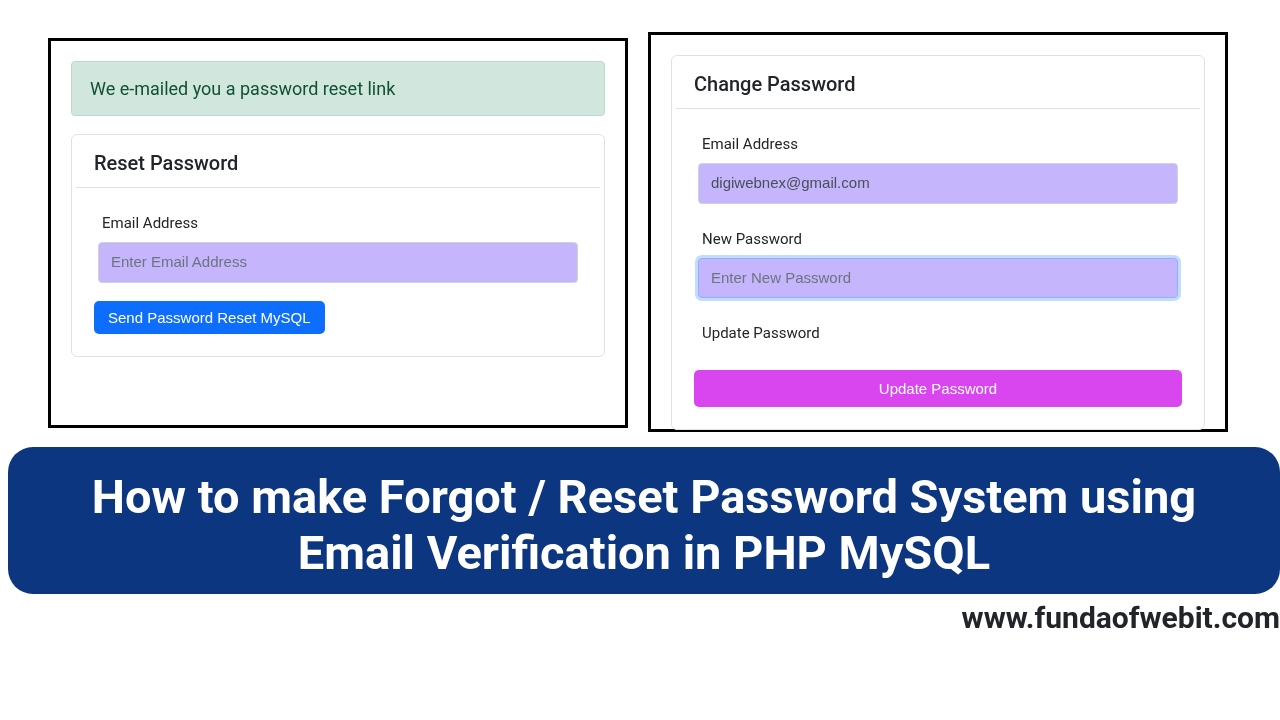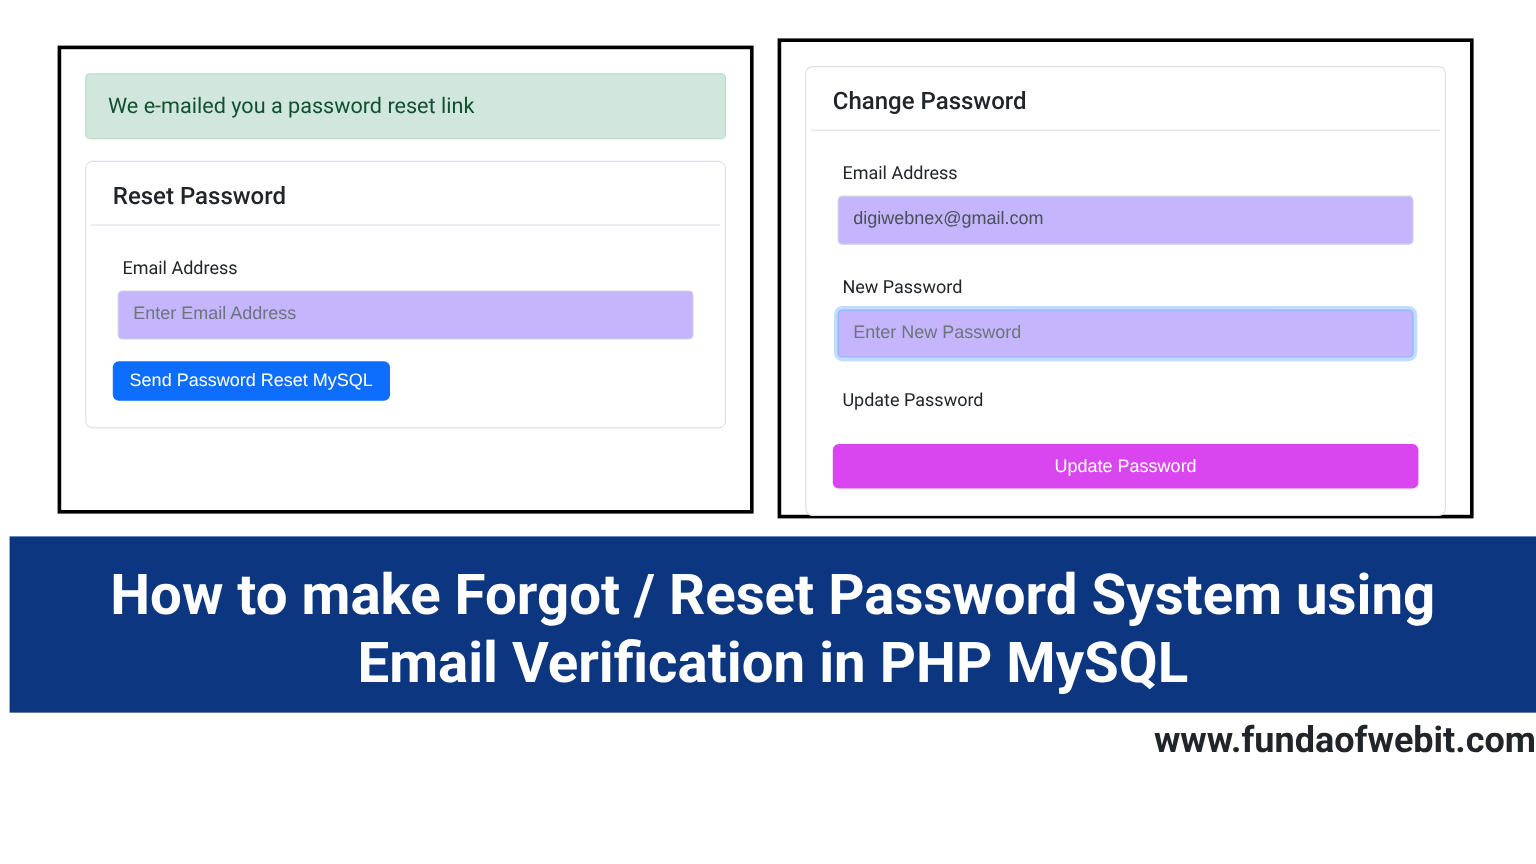--- a/index.html
+++ b/index.html
@@ -13,21 +13,21 @@
 .card-header { padding: 12px 18px; border-bottom: 1px solid #dee2e6; font-size: 20px; font-weight: 500; color: #212529; }
 .card-body { padding: 18px; }
 .form-group { margin-bottom: 14px; }
 .form-label { display: block; font-size: 15px; color: #212529; margin-bottom: 6px; }
 .form-control { width: 100%; padding: 8px 12px; font-size: 15px; color: #495057; background: #c4b5fd; border: 1px solid #ced4da; border-radius: 4px; line-height: 1.5; }
 .form-control::placeholder { color: #6c757d; }
 .form-control.focused { border-color: #86b7fe; box-shadow: 0 0 0 3px rgba(13,110,253,.25); outline: none; }
 .btn { display: inline-block; padding: 8px 14px; font-size: 15px; border-radius: 5px; border: none; cursor: pointer; text-align: center; }
 .btn-primary { background: #0d6efd; color: #fff; }
 .btn-success { background: #d946ef; color: #fff; width: 100%; padding: 10px; }
-.banner { background: #0d3680; color: #fff; text-align: center; padding: 18px 30px 8px 30px; }
+.banner { background: #0d3680; color: #fff; text-align: center; padding: 18px 30px 8px 30px; border-radius: 25px; }
 .banner-title { font-size: 47px; font-weight: 700; line-height: 1.2; }
 .footer { text-align: right; font-size: 30px; font-weight: 700; color: #212529; padding: 6px 0; background: #fff; }
 </style>
 </head>
 <body>
 
 <div class="top-area">
 
   <div class="panel-frame panel-left">
     <div class="alert-success">We e-mailed you a password reset link</div>

